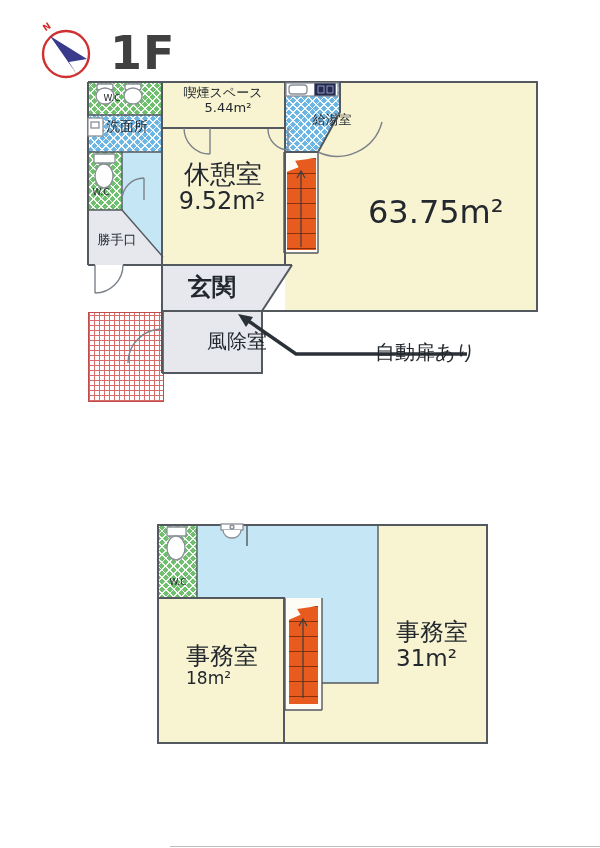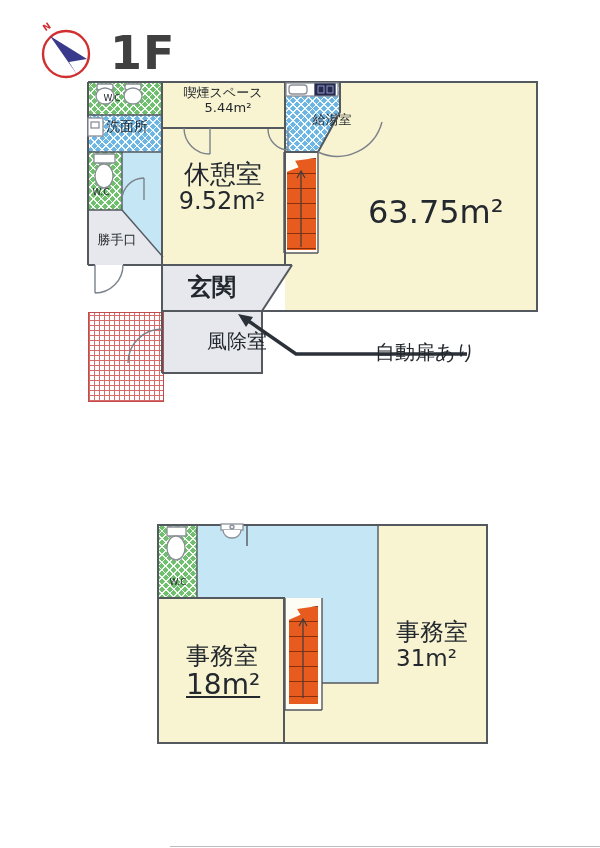--- a/index.html
+++ b/index.html
@@ -158,18 +158,18 @@
   <div class="lbl lblz" style="left:312px;top:113px;font-size:13px;margin-left:20px;">給湯室</div>
   <div class="lbl lblz" style="left:223px;top:161px;font-size:26px;">休憩室</div>
   <div class="lbl lblz" style="left:222px;top:189px;font-size:24px;">9.52m²</div>
   <div class="lbl-l lblz" style="left:368px;top:196px;font-size:32px;">63.75m²</div>
   <div class="lbl lblz" style="left:212px;top:275px;font-size:24px;font-weight:bold;">玄関</div>
   <div class="lbl lblz" style="left:211px;top:331px;font-size:20px;margin-left:26px;">風除室</div>
   <div class="lbl-l lblz" style="left:366px;top:342px;font-size:20px;margin-left:9px;">自動扉あり</div>
 
   <div class="lbl lblz" style="left:178px;top:578px;font-size:9px;">W.C</div>
   <div class="lbl-l lblz" style="left:186px;top:644px;font-size:24px;">事務室</div>
-  <div class="lbl-l lblz" style="left:186px;top:670px;font-size:28px;text-decoration:underline;">18m²</div>
+  <div class="lbl-l lblz" style="left:186px;top:670px;font-size:17px;">18m²</div>
   <div class="lbl-l lblz" style="left:396px;top:620px;font-size:24px;">事務室</div>
   <div class="lbl-l lblz" style="left:396px;top:646px;font-size:23px;">31m²</div>
 
   <div class="abs" style="left:170px;top:846px;width:430px;height:1px;background:#b9bdc2;"></div>
 </div>
 
 </body></html>

